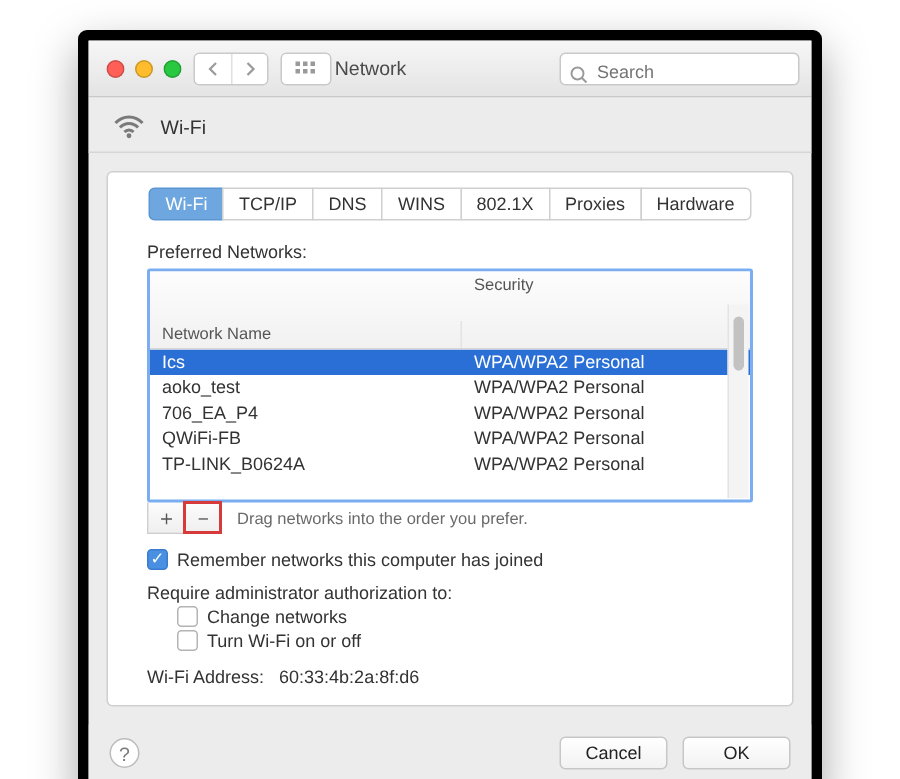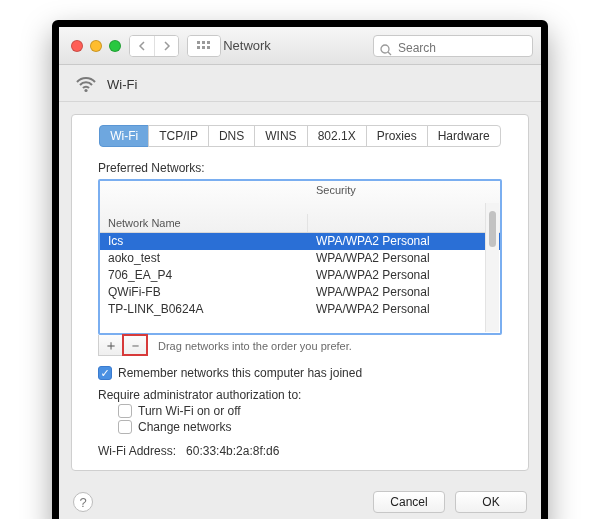--- a/index.html
+++ b/index.html
@@ -305,25 +305,25 @@
     </div>
 
     <div class="ck-row">
       <span class="checkbox checked">✓</span>
       <span>Remember networks this computer has joined</span>
     </div>
 
     <div class="admin-label">Require administrator authorization to:</div>
     <div class="ck-row sub">
       <span class="checkbox"></span>
-      <span>Turn Wi-Fi on or off</span>
+      <span>Change networks</span>
     </div>
     <div class="ck-row sub">
       <span class="checkbox"></span>
-      <span>Change networks</span>
+      <span>Turn Wi-Fi on or off</span>
     </div>
 
     <div class="addr-row">
       <span>Wi-Fi Address:</span>
       &nbsp;
       <span>60:33:4b:2a:8f:d6</span>
     </div>
   </div>
 
   <div class="footer">

